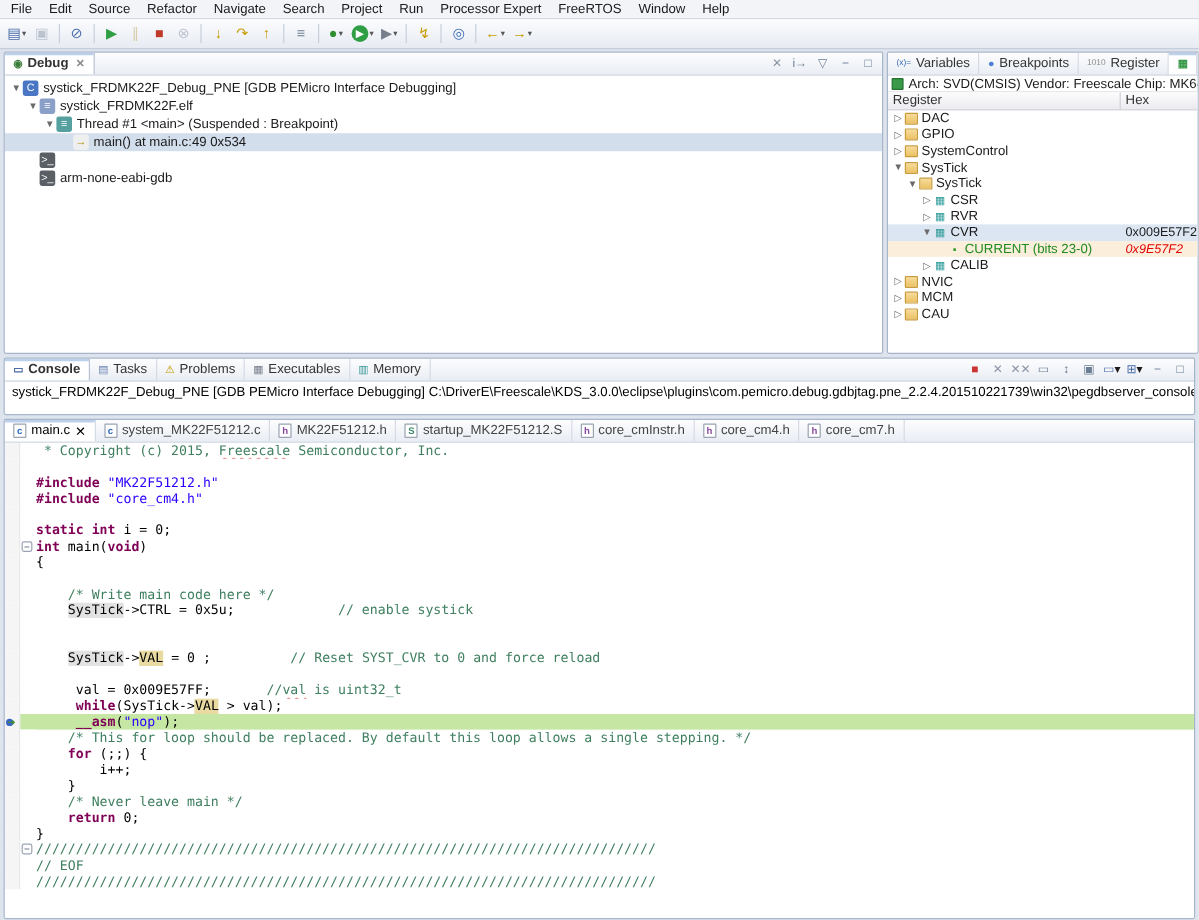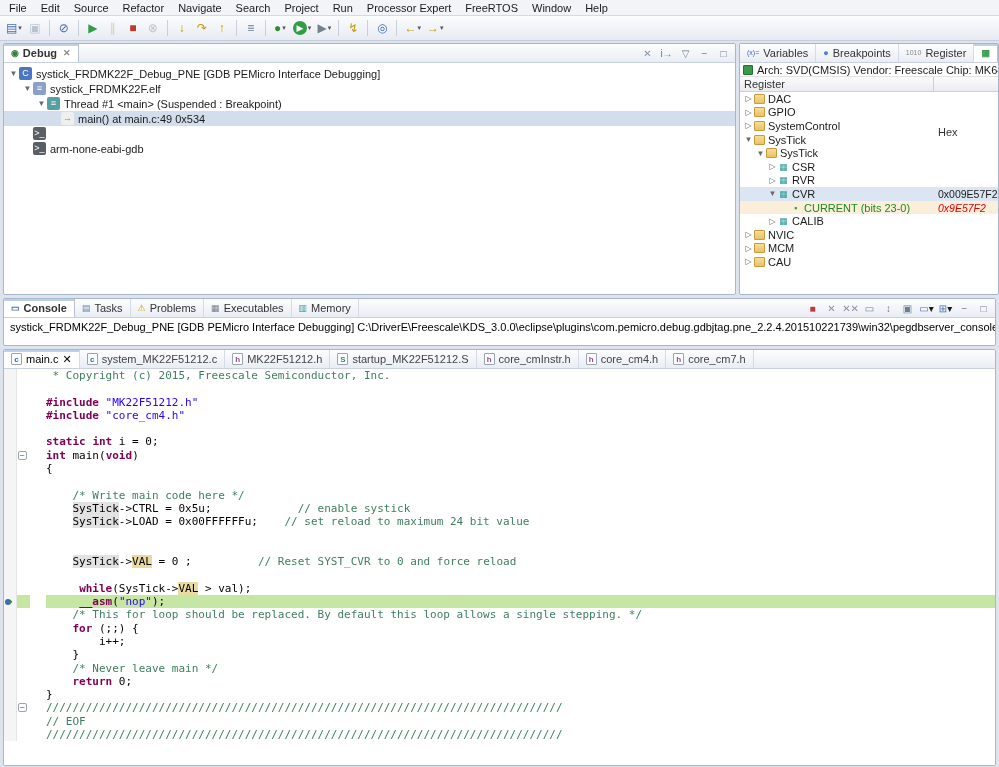--- a/index.html
+++ b/index.html
@@ -47,21 +47,21 @@
   .nicon { width:13px; height:13px; border-radius:2px; font-size:9px; line-height:13px; text-align:center;
     margin-right:4px; flex:none; }
   
   #registers-view { left:739px; top:43px; right:0; height:252px; }
   .reg-info { height:14px; display:flex; align-items:center; gap:4px; padding:0 3px;
     border-bottom:1px solid #e3e3e8; white-space:nowrap; overflow:hidden; }
   .chip { width:10px; height:10px; background:#3a9a4a; border:1px solid #23702f; border-radius:1px; flex:none; }
   .reg-cols { height:15px; display:flex; background:linear-gradient(#fcfcfd,#ebebf0);
     border-bottom:1px solid #cfcfd8; color:#333; }
   .reg-cols .c1 { flex:1; padding:1px 4px; border-right:1px solid #cfcfd8; }
-  .reg-cols .c2 { width:64px; padding:1px 4px;margin-top:48px; }
+  .reg-cols .c2 { width:64px; padding:1px 4px; }
   .rrow { height:13.6px; display:flex; align-items:center; white-space:nowrap; cursor:default; }
   .rrow.sel { background:#dce6f2; }
   .rrow.changed { background:#fbeeda; }
   .rrow .rlabel { flex:1; display:flex; align-items:center; overflow:hidden; }
   .rrow .rhex { width:64px; font-size:10.5px; padding-left:4px; flex:none; }
   .rrow.changed .rhex { color:#e00000;font-style:italic; }
   .rrow.changed .labtext { color:#1f8a1f; }
   .ricon { width:11px; height:10px; margin-right:3px; flex:none; font-size:9px; line-height:10px; text-align:center; }
   .ricon.folder { background:linear-gradient(#f7dc9a,#ecc164); border:1px solid #c89b3c; border-radius:1px; }
   
@@ -74,21 +74,21 @@
   .etab { display:flex; align-items:center; gap:4px; padding:0 7px; color:#444; white-space:nowrap;
     border-right:1px solid #d5dbe5; cursor:default; }
   .etab.active { background:#fff; color:#000; box-shadow:inset 0 2px 0 #bcd0ec; }
   .ficon { width:11px; height:12px; background:#fff; border:1px solid #9aa3b0; border-radius:1px;
     font-size:8px; line-height:11px; text-align:center; font-weight:bold; flex:none; }
   .codearea { position:absolute; left:0; top:19px; right:0; bottom:0; background:#fff; overflow:hidden;
     font-family:"DejaVu Sans Mono", monospace; font-size:11px; }
   .code-line { display:flex; height:13.3px; line-height:13.3px; }
   .ruler { width:13px; background:#f5f5f5; border-right:1px solid #e6e6e6; flex:none; position:relative; }
   .foldcol { width:13px; flex:none; position:relative; background:#fff; }
-  .ct { flex:1; white-space:pre; overflow:hidden;margin-left:16px; }
+  .ct { flex:1; white-space:pre; overflow:hidden; }
   .code-line.cur .ct, .code-line.cur .foldcol { background:#c6e6a3; }
   .foldm { position:absolute; left:1px; top:2px; width:9px; height:9px; border:1px solid #9aa4b2;
     border-radius:2px; background:#fff; color:#5a6676; font-size:8px; line-height:7px; text-align:center; }
   .ipdot { position:absolute; left:1px; top:4px; width:6px; height:6px; border-radius:50%;
     background:#3a64c8; }
   .iparrow { position:absolute; left:2px; top:0; color:#3f8f2f; font-weight:bold; font-size:11px; }
   .seg.pl { color:#000; }
   .seg.kw { color:#7f0055; font-weight:bold; }
   .seg.dir { color:#7f0055; font-weight:bold; }
   .seg.str { color:#2a00ff; }
@@ -529,41 +529,41 @@
         <div class="ct"><span class="seg pl">    </span><span class="seg cm">/* Write main code here */</span></div>
       </div>
       <div class="code-line">
         <div class="ruler"></div>
         <div class="foldcol"></div>
         <div class="ct"><span class="seg pl">    </span><span class="seg pl occ">SysTick</span><span class="seg pl">-&gt;CTRL = 0x5u;</span><span class="seg pl">             </span><span class="seg cm">// enable systick</span></div>
       </div>
       <div class="code-line">
         <div class="ruler"></div>
         <div class="foldcol"></div>
-        <div class="ct"><span class="seg pl">    </span><span class="seg pl occ">SysTick</span><span class="seg pl">-&gt;LOAD = 0x00FFFFFFu;</span><span class="seg pl">    </span><span class="seg cm">// set reload to maximum 24 bit value</span></div>
-      </div>
-      <div class="code-line">
-        <div class="ruler"></div>
-        <div class="foldcol"></div>
         <div class="ct"> </div>
       </div>
       <div class="code-line">
         <div class="ruler"></div>
         <div class="foldcol"></div>
         <div class="ct"> </div>
       </div>
       <div class="code-line">
         <div class="ruler"></div>
         <div class="foldcol"></div>
         <div class="ct"><span class="seg pl">    </span><span class="seg pl occ">SysTick</span><span class="seg pl">-&gt;</span><span class="seg pl occ2">VAL</span><span class="seg pl"> = 0 ;</span><span class="seg pl">          </span><span class="seg cm">// Reset SYST_CVR to 0 and force reload</span></div>
       </div>
       <div class="code-line">
         <div class="ruler"></div>
         <div class="foldcol"></div>
         <div class="ct"> </div>
+      </div>
+      <div class="code-line">
+        <div class="ruler"></div>
+        <div class="foldcol"></div>
+        <div class="ct"><span class="seg pl">     val = 0x009E57FF;       </span><span class="seg cm">//</span><span class="seg cm sp">val</span><span class="seg cm"> is uint32_t</span></div>
       </div>
       <div class="code-line">
         <div class="ruler"></div>
         <div class="foldcol"></div>
         <div class="ct"><span class="seg pl">     </span><span class="seg kw">while</span><span class="seg pl">(SysTick-&gt;</span><span class="seg pl occ2">VAL</span><span class="seg pl"> &gt; val);</span></div>
       </div>
       <div class="code-line cur">
         <div class="ruler">
           <span class="ipdot"></span>
           <span class="iparrow">→</span>

